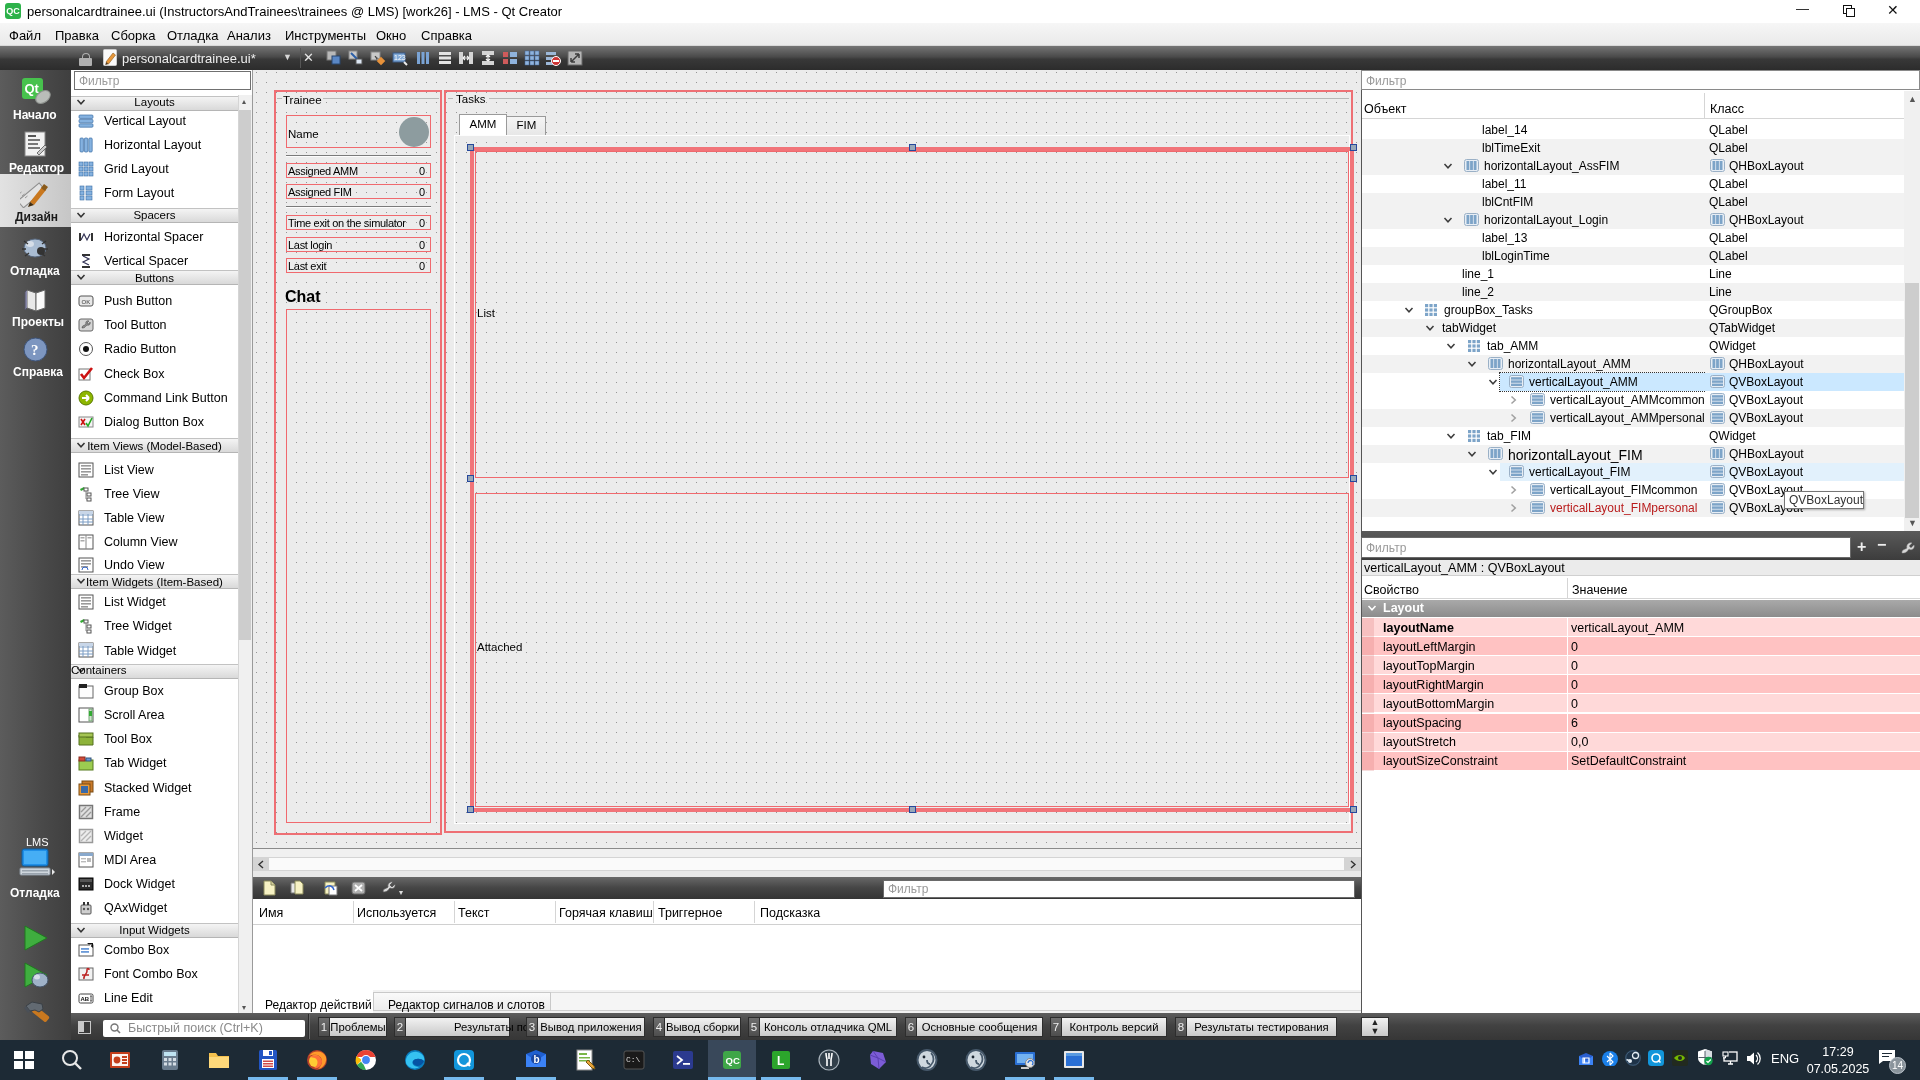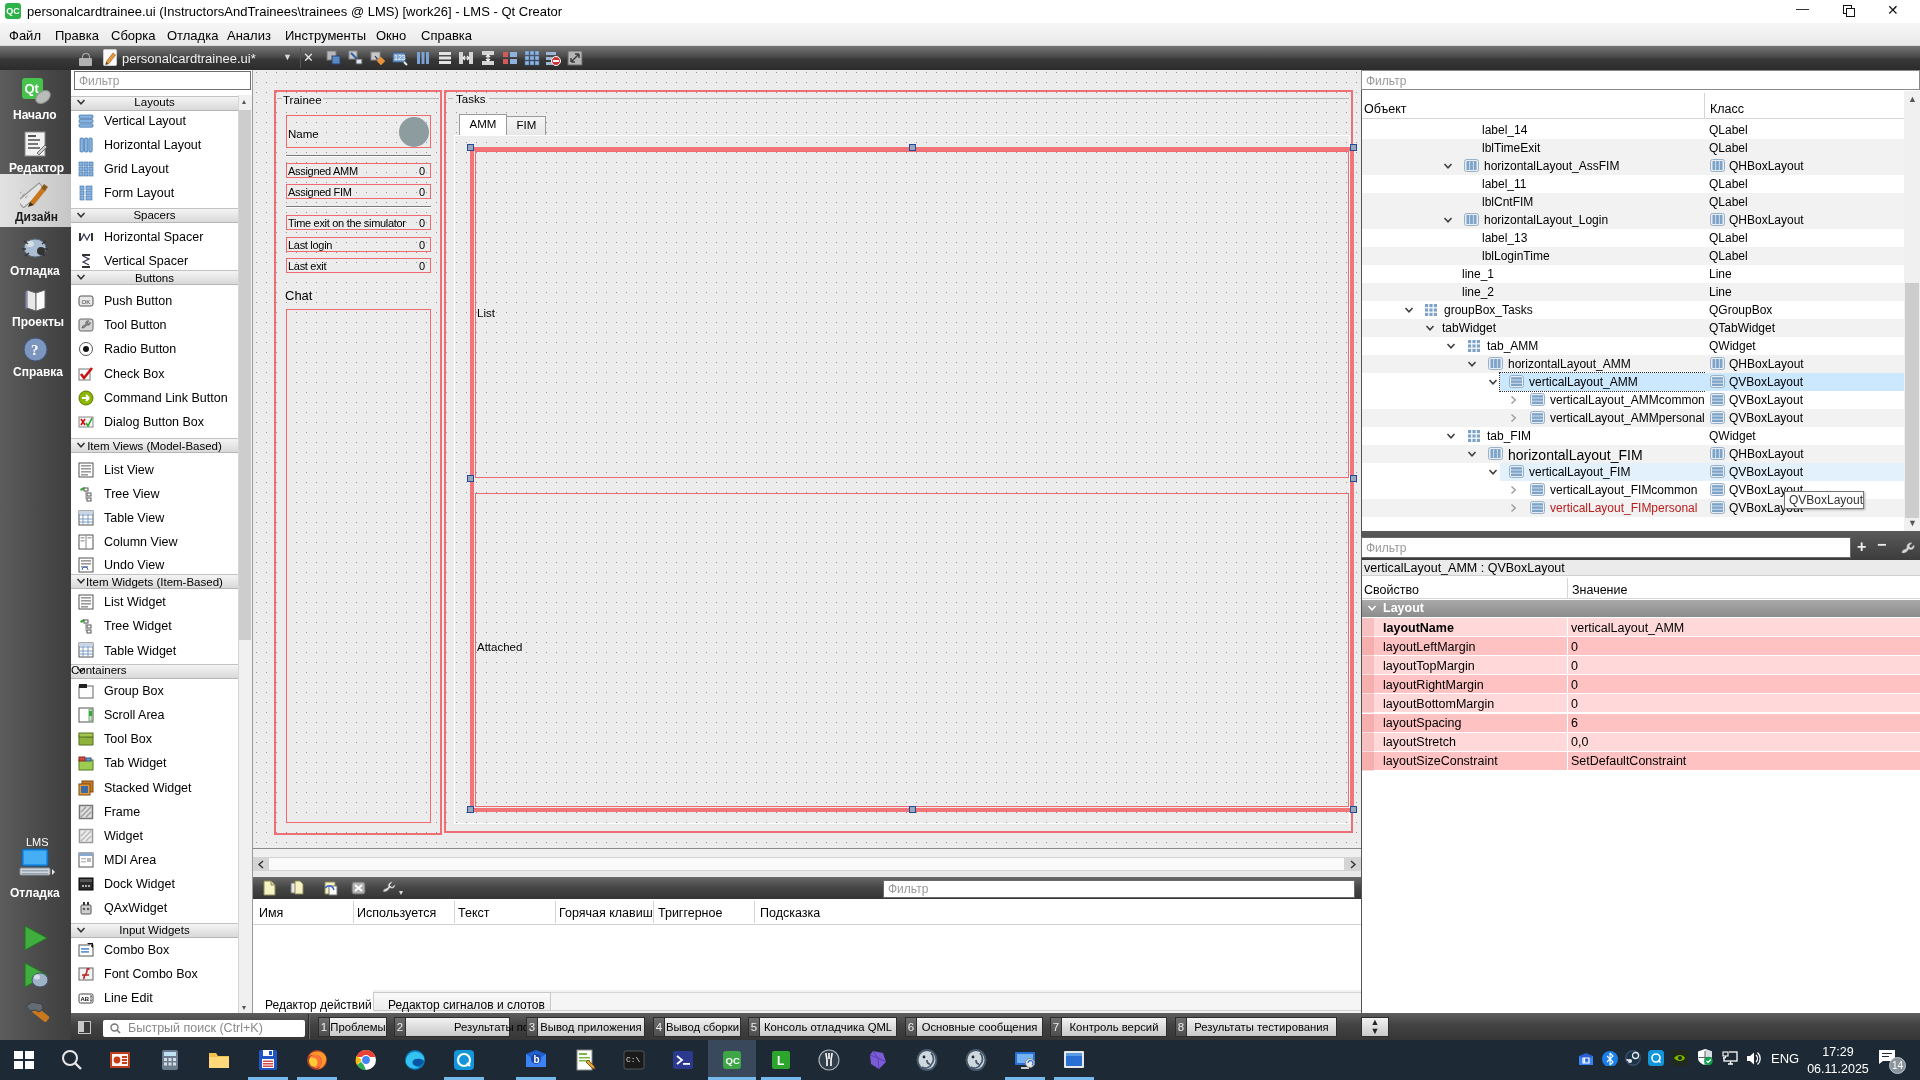--- a/index.html
+++ b/index.html
@@ -603,21 +603,21 @@
 <div class="abs" style="left:286px;top:207px;width:145px;height:1px;background:#fcfcfc;"></div>
 <div class="abs" style="left:286px;top:215px;width:145px;height:15px;border:1px solid #f0696e;"></div>
 <div class="abs" style="left:288px;top:217px;font-size:11px;color:#000;font-weight:normal;white-space:nowrap;letter-spacing:-0.3px;">Time exit on the simulator</div>
 <div class="abs" style="left:286px;top:217px;width:139px;font-size:11px;color:#000;text-align:right;">0</div>
 <div class="abs" style="left:286px;top:237px;width:145px;height:15px;border:1px solid #f0696e;"></div>
 <div class="abs" style="left:288px;top:239px;font-size:11px;color:#000;font-weight:normal;white-space:nowrap;letter-spacing:-0.3px;">Last login</div>
 <div class="abs" style="left:286px;top:239px;width:139px;font-size:11px;color:#000;text-align:right;">0</div>
 <div class="abs" style="left:286px;top:258px;width:145px;height:15px;border:1px solid #f0696e;"></div>
 <div class="abs" style="left:288px;top:260px;font-size:11px;color:#000;font-weight:normal;white-space:nowrap;letter-spacing:-0.3px;">Last exit</div>
 <div class="abs" style="left:286px;top:260px;width:139px;font-size:11px;color:#000;text-align:right;">0</div>
-<div class="abs" style="left:285px;top:288px;font-size:13px;color:#000;font-weight:normal;white-space:nowrap;">Chat</div>
+<div class="abs" style="left:285px;top:288px;font-size:16px;color:#000;font-weight:bold;white-space:nowrap;">Chat</div>
 <div class="abs" style="left:286px;top:309px;width:145px;height:514px;border:1px solid #f0696e;"></div>
 <div class="abs" style="left:444px;top:90px;width:909px;height:743px;border:2px solid #ee6f74;"></div>
 <div class="abs" style="left:456px;top:93px;font-size:11.5px;color:#000;font-weight:normal;white-space:nowrap;">Tasks</div>
 <div class="abs" style="left:448px;top:98px;width:5px;height:1px;background:#b8b8b8;"></div>
 <div class="abs" style="left:489px;top:98px;width:860px;height:1px;background:#b8b8b8;"></div>
 <div class="abs" style="left:459px;top:114px;width:48px;height:22px;background:#fff;border:1px solid #9a9a9a;border-bottom:none;"></div>
 <div class="abs" style="left:459px;top:114px;width:48px;font-size:11.5px;color:#000;text-align:center;padding-top:4px;">AMM</div>
 <div class="abs" style="left:507px;top:116px;width:39px;height:20px;background:linear-gradient(#f5f5f5,#e6e6e6);border:1px solid #9a9a9a;border-bottom:none;border-left:none;"></div>
 <div class="abs" style="left:507px;top:116px;width:39px;font-size:11.5px;color:#000;text-align:center;padding-top:3px;">FIM</div>
 <div class="abs" style="left:454px;top:135px;width:896px;height:689px;border:1px solid #fdfdfd;"></div>
@@ -1384,21 +1384,21 @@
     </svg>
   </div>
 <div class="abs" style="left:1746px;top:1051px;width:16px;height:16px;">
     <svg width="16" height="16">
       <path d="M1 5 L4 5 L8 1.5 L8 13.5 L4 10 L1 10 Z" fill="#fff"></path>
       <path d="M10 4 A5 5 0 0 1 10 11 M11.5 1.5 A8 8 0 0 1 11.5 13.5" stroke="#fff" stroke-width="1.3" fill="none"></path>
     </svg>
   </div>
 <div class="abs" style="left:1771px;top:1051px;font-size:13px;color:#fff;font-weight:normal;white-space:nowrap;">ENG</div>
 <div class="abs" style="left:1808px;top:1045px;width:60px;font-size:12.5px;color:#fff;text-align:center;">17:29</div>
-<div class="abs" style="left:1796px;top:1062px;width:84px;font-size:12.5px;color:#fff;text-align:center;">06.11.2025</div>
+<div class="abs" style="left:1796px;top:1062px;width:84px;font-size:12.5px;color:#fff;text-align:center;">07.05.2025</div>
 <div class="abs" style="left:1878px;top:1049px;width:18px;height:16px;">
     <svg width="18" height="16">
       <path d="M1 1 L17 1 L17 12 L5 12 L1 15 Z" fill="#fff"></path>
       <g stroke="#1d2a35" stroke-width="1.2">
         <path d="M4 4.5 L14 4.5 M4 7.5 L11 7.5"></path>
       </g>
     </svg>
   </div>
 <div class="abs" style="left:1889px;top:1057px;width:17px;height:17px;border-radius:50%;background:#8a949c;border:1px solid #b8c0c8;color:#fff;font-size:10px;text-align:center;line-height:16px;">14</div>
 </body></html>

